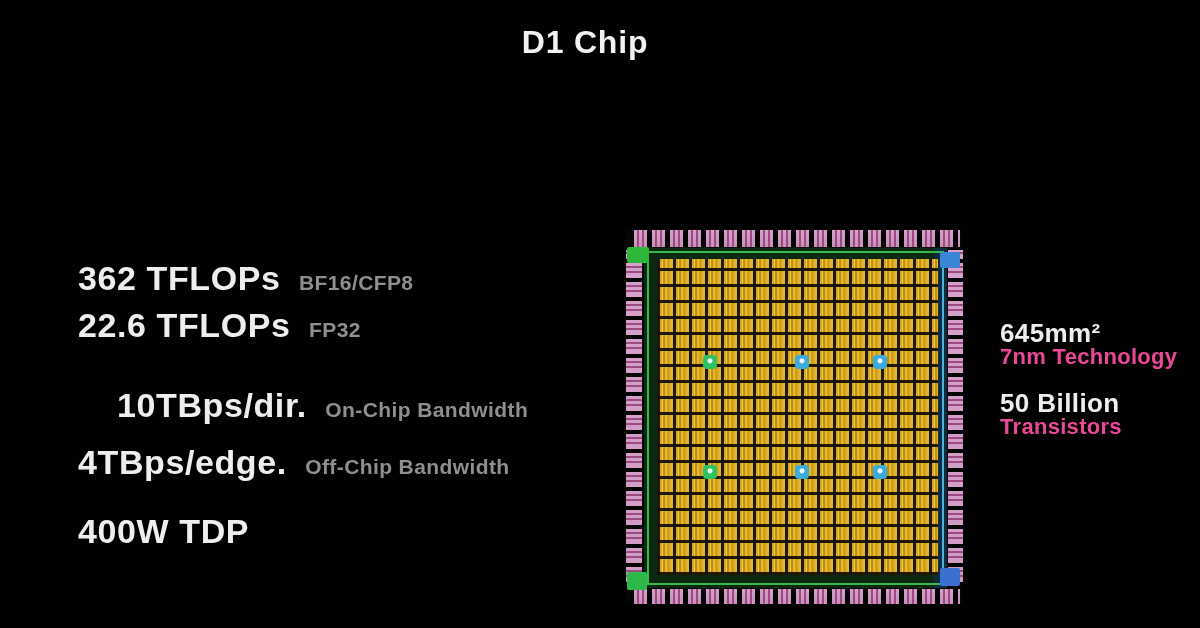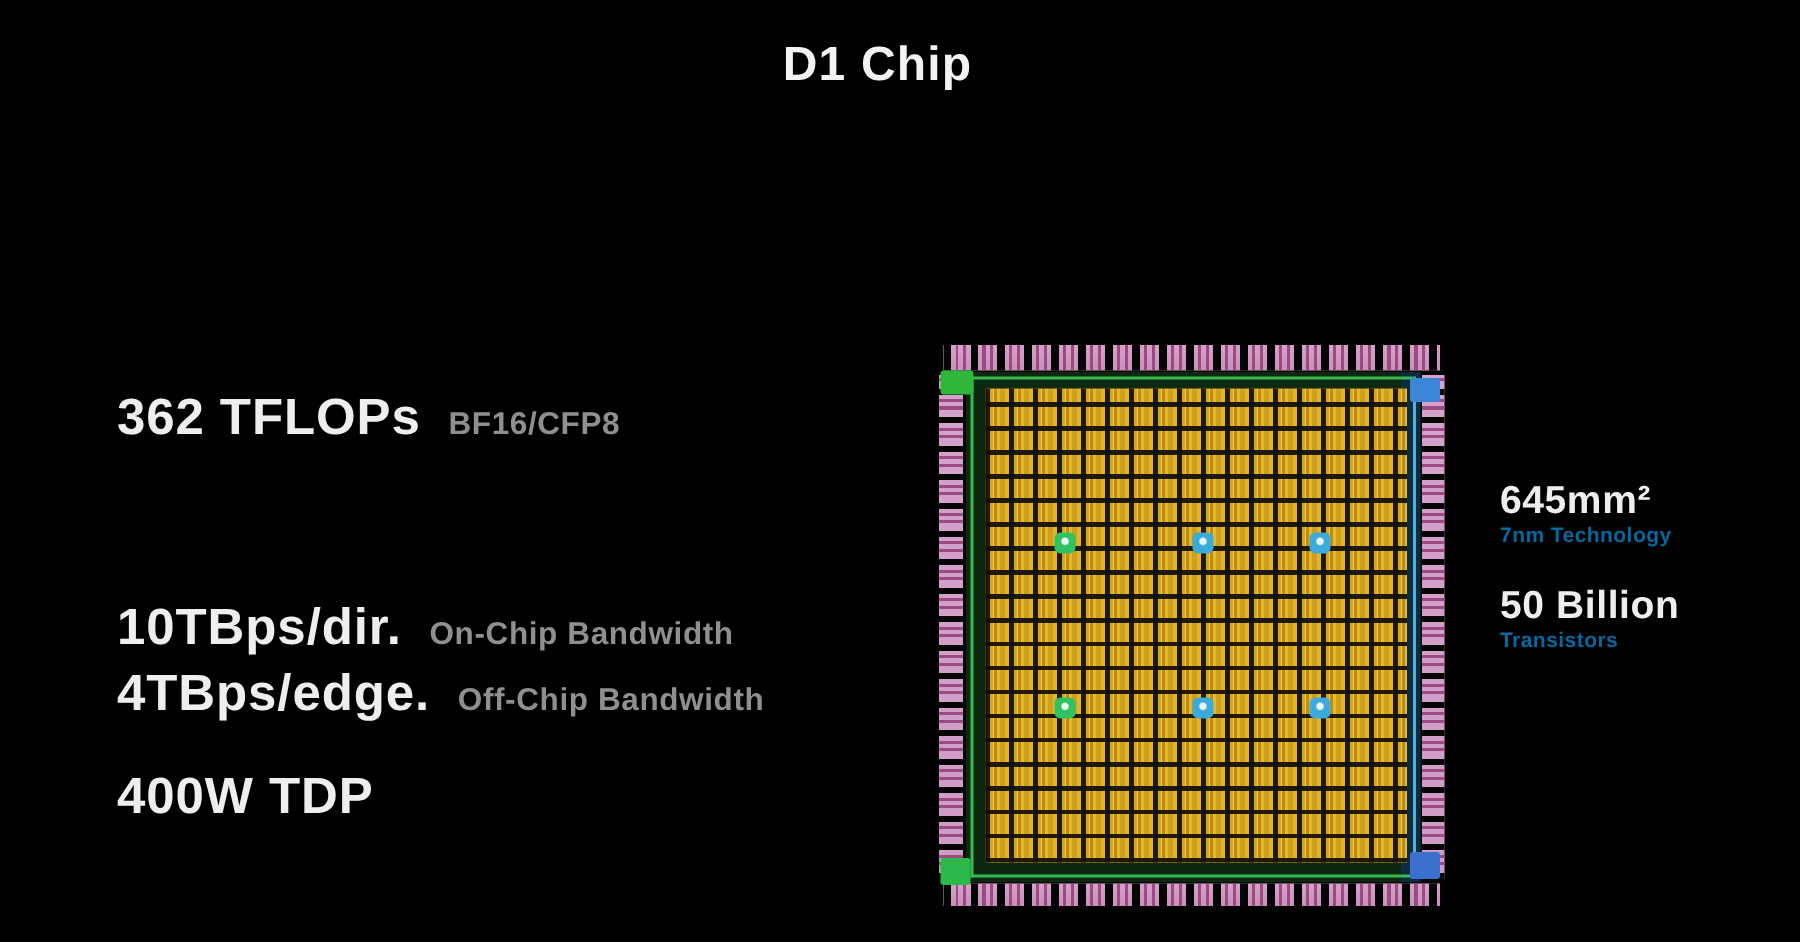--- a/index.html
+++ b/index.html
@@ -13,27 +13,27 @@
   .title {
     position:absolute; top:24px; left:0; right:30px; margin:0;
     text-align:center; font-size:32px; font-weight:700;
     color:#f2f2f2; letter-spacing:0.8px;
   }
 
   
   .spec-row { position:absolute; left:78px; line-height:1; white-space:nowrap; }
   .spec-value { font-size:34px; font-weight:700; color:#eeeeee; letter-spacing:0.6px; }
   .spec-label { font-size:21px; font-weight:700; color:#8f8f8f; margin-left:14px; letter-spacing:0.4px; }
-  .r1 { top:261px;text-align:center; } .r2 { top:308px; } .r3 { top:401px; } .r4 { top:445px; } .r5 { top:514px; }
+  .r1 { top:261px;text-align:center; } .r2 { top:308px; } .r3 { top:388px;margin-left:39px; } .r4 { top:445px; } .r5 { top:514px; }
 
   
   .right-group { position:absolute; left:1000px; line-height:23px; white-space:nowrap; }
   .rg1 { top:322px; } .rg2 { top:392px; } .rg3 { top:462px; }
   .right-value { display:block; font-size:26px; font-weight:700; color:#eeeeee; letter-spacing:0.4px; }
-  .right-label { display:block; font-size:14px; font-weight:700; color:#0369a1; letter-spacing:0.3px; }
+  .right-label { display:block; font-size:22px; font-weight:700; color:#ec4899; letter-spacing:0.3px; }
 
   
   .die { position:absolute; left:626px; top:230px; width:337px; height:374px; background:#050505; }
 
   
   .pads-top, .pads-bottom {
     position:absolute; left:3px; right:3px; height:17px;
     background-image:
       repeating-linear-gradient(90deg, #050505 0 5px, rgba(0,0,0,0) 5px 18px),
       repeating-linear-gradient(90deg, rgba(0,0,0,0) 0 8px, #9d4a81 8px 10px, rgba(0,0,0,0) 10px 13px, #9d4a81 13px 15px, rgba(0,0,0,0) 15px 18px),
@@ -85,20 +85,24 @@
 <body>
 
 <div class="slide">
 
   <h1 class="title">D1 Chip</h1>
 
   <div class="spec-row r1">
     <span class="spec-value">362 TFLOPs</span>
     <span class="spec-label">BF16/CFP8</span>
   </div>
+  <div class="spec-row r2">
+    <span class="spec-value">22.6 TFLOPs</span>
+    <span class="spec-label">FP32</span>
+  </div>
   <div class="spec-row r3">
     <span class="spec-value">10TBps/dir.</span>
     <span class="spec-label">On-Chip Bandwidth</span>
   </div>
   <div class="spec-row r4">
     <span class="spec-value">4TBps/edge.</span>
     <span class="spec-label">Off-Chip Bandwidth</span>
   </div>
   <div class="spec-row r5">
     <span class="spec-value">400W TDP</span>

